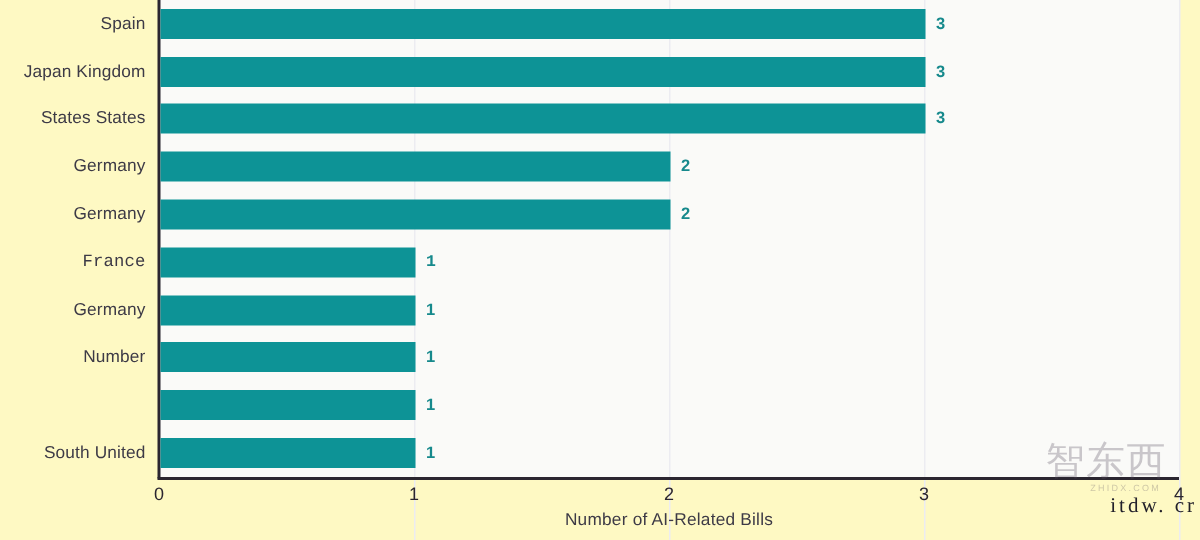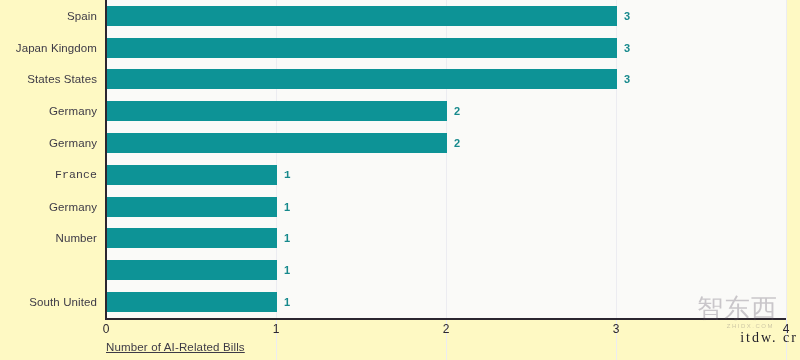--- a/index.html
+++ b/index.html
@@ -95,46 +95,45 @@
     font-size: 12px;
     color: #2b2630;
     transform: translateX(-50%);
     white-space: nowrap;
   }
   #x-axis-title {
     position: absolute;
     top: 341px;
     left: 106px;
     width: 680px;
-    text-align: left;
+    text-align: center;
     font-size: 11.5px;
     color: #3d3a46;
     letter-spacing: 0.15px;
     white-space: nowrap;
-    text-decoration: underline;
   }
 
   
   #watermark {
     position: absolute;
     right: 4px;
     bottom: 0px;
     width: 110px;
     height: 66px;
     pointer-events: none;
   }
   #watermark-logo {
     position: absolute;
     right: 18px;
     top: 2px;
     font-size: 26px;
     line-height: 26px;
     color: rgba(90, 80, 95, 0.30);
     letter-spacing: 1px;
-    font-family: Liberation Serif, serif;
+    font-family: Liberation Mono, monospace;
     white-space: nowrap;
   }
   #watermark-sub {
     position: absolute;
     right: 22px;
     top: 29px;
     font-size: 6px;
     color: rgba(90, 80, 95, 0.30);
     letter-spacing: 1.5px;
     white-space: nowrap;

